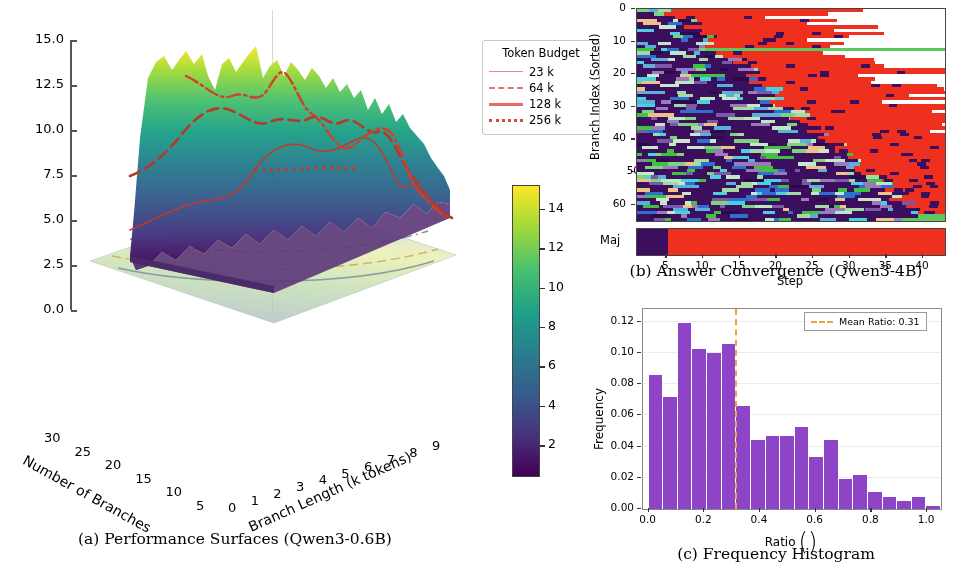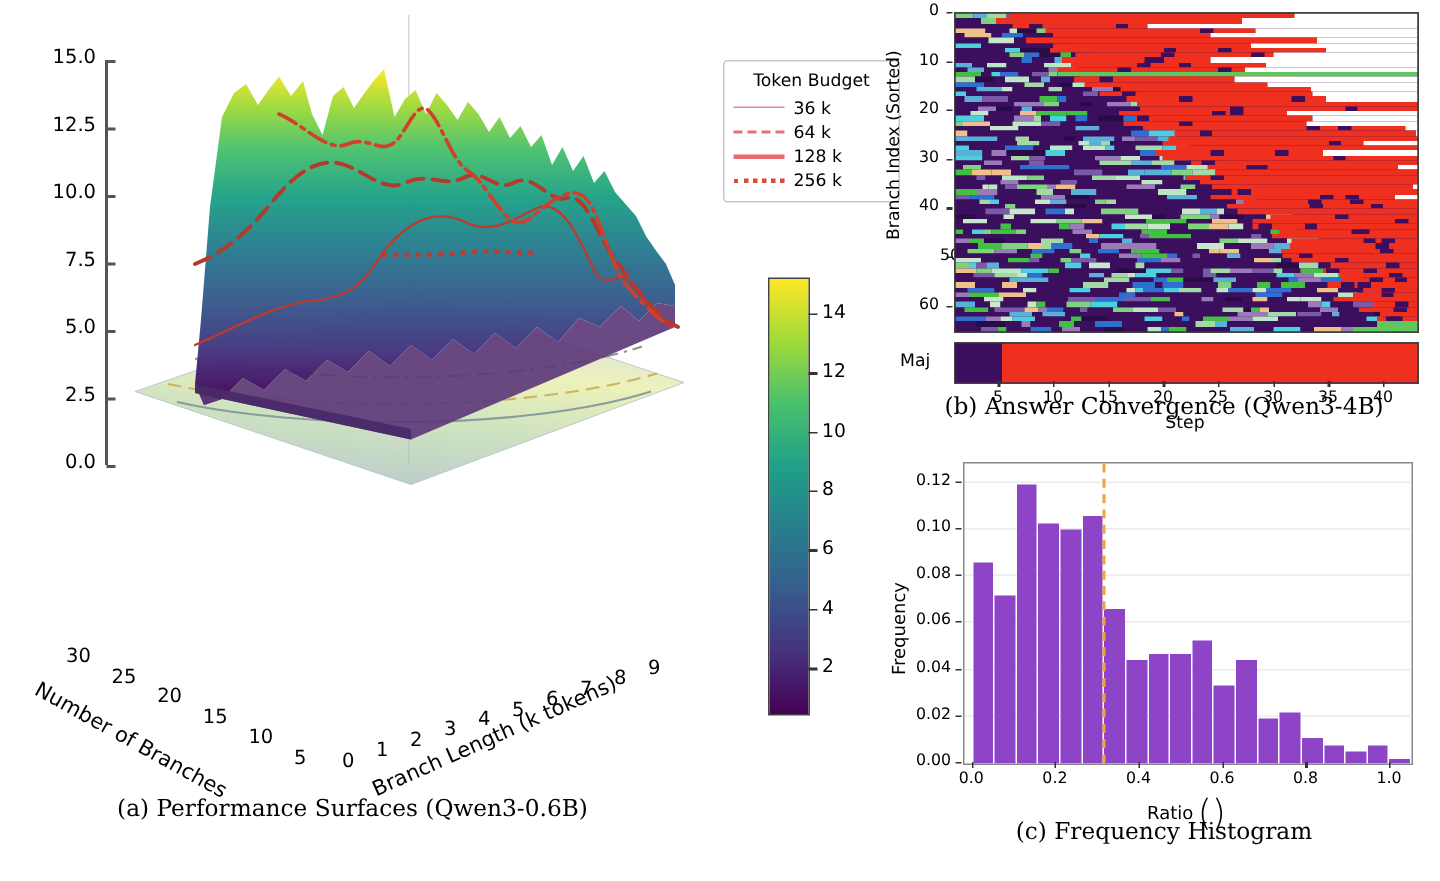--- a/index.html
+++ b/index.html
@@ -209,21 +209,21 @@
 
 <div class="cap" id="capA">(a) Performance Surfaces (Qwen3-0.6B)</div>
 
 <div id="legendA">
   <div class="ltitle">Token Budget</div>
   <div id="legendARows">
       <div class="lrow">
         <span class="lkey">
           <span style="position: absolute; left: 0px; right: 0px; top: 4px; border-top: 1.8px solid rgb(233, 138, 138);"></span>
         </span>
-        <span class="ltxt">36 k</span>
+        <span class="ltxt">23 k</span>
       </div>
       <div class="lrow">
         <span class="lkey">
           <span style="position: absolute; left: 0px; right: 0px; top: 4px; border-top: 2.4px dashed rgb(224, 117, 117);"></span>
         </span>
         <span class="ltxt">64 k</span>
       </div>
       <div class="lrow">
         <span class="lkey">
           <span style="position: absolute; left: 0px; right: 0px; top: 4px; border-top: 3px solid rgb(232, 106, 106);"></span>
@@ -1595,20 +1595,24 @@
       <div class="cxtick" style="left: 166.972px;"></div>
       <div class="cxlab" style="left: 166.972px;">0.4</div>
       <div class="cxtick" style="left: 222.673px;"></div>
       <div class="cxlab" style="left: 222.673px;">0.6</div>
       <div class="cxtick" style="left: 278.374px;"></div>
       <div class="cxlab" style="left: 278.374px;">0.8</div>
       <div class="cxtick" style="left: 334.075px;"></div>
       <div class="cxlab" style="left: 334.075px;">1.0</div>
     </div>
 
+  <div id="legendC">
+    <span class="lckey"></span>
+    <span class="lctxt">Mean Ratio: 0.31</span>
+  </div>
 
   <div id="cXTitle">
     <span style="margin-right:3px;">Ratio</span>
     <span class="paren">(</span>
     <span class="paren">)</span>
   </div>
 </div>
 
 <div class="cap" id="capC">(c) Frequency Histogram</div>
 

